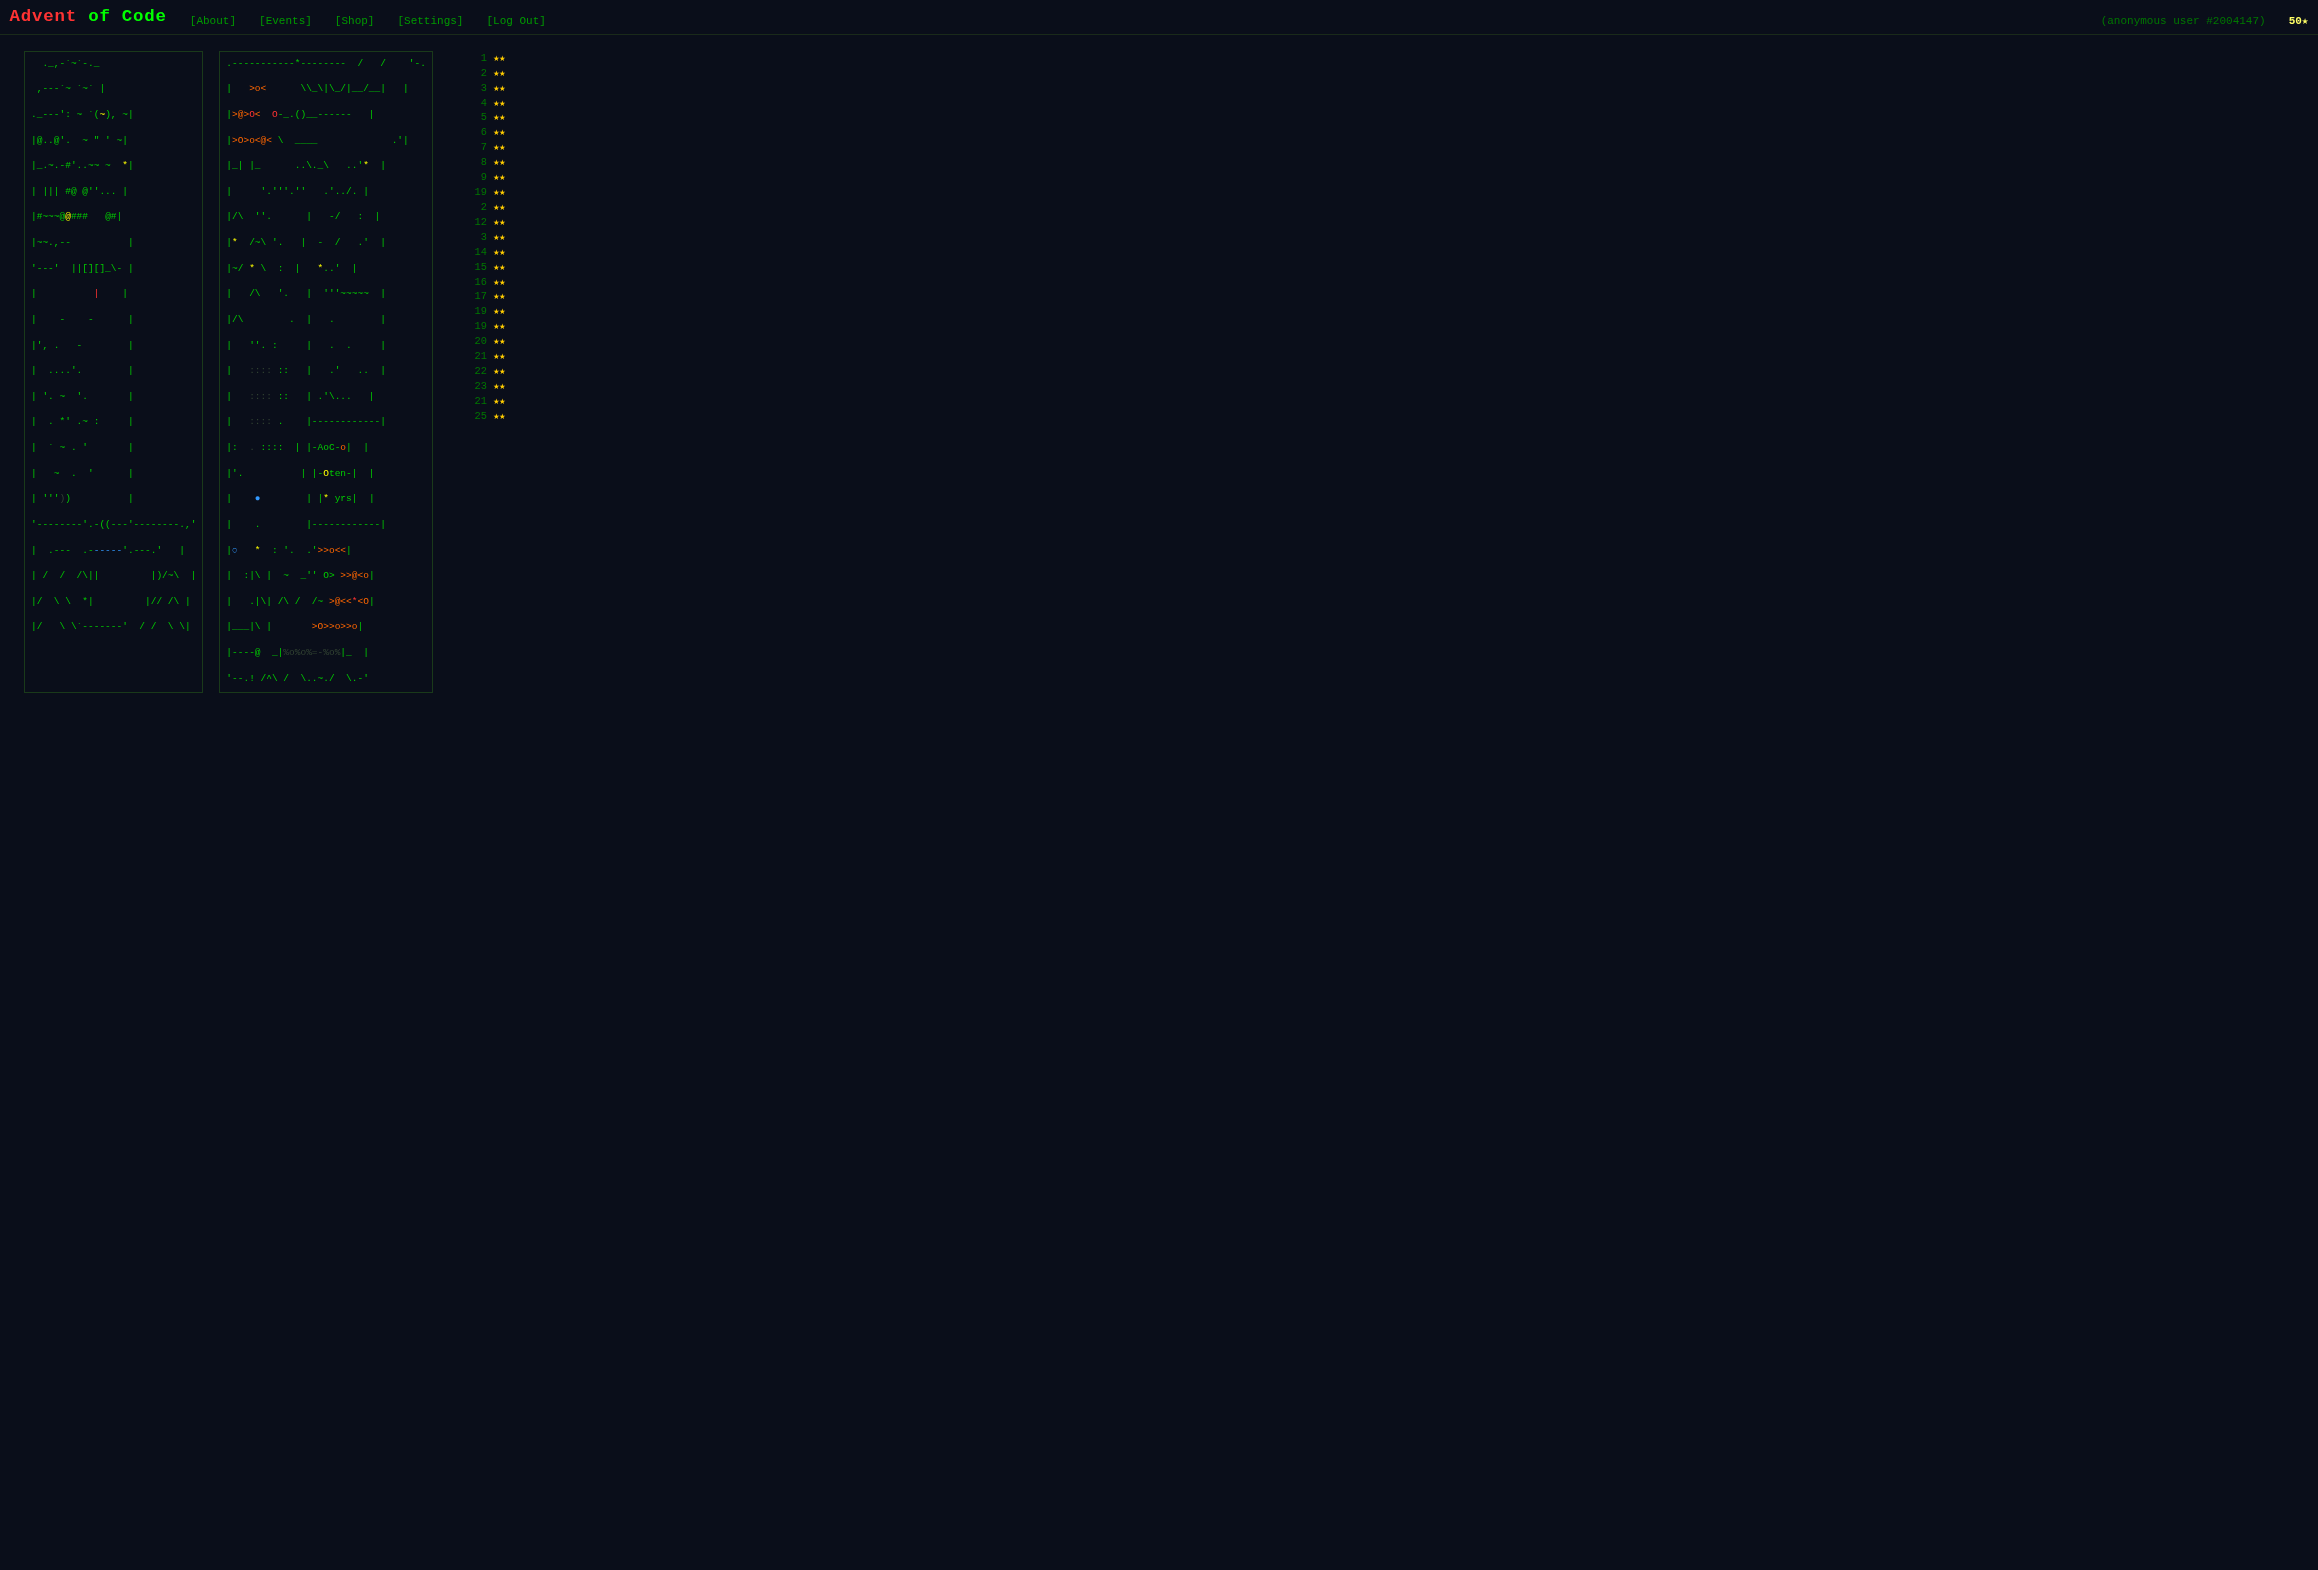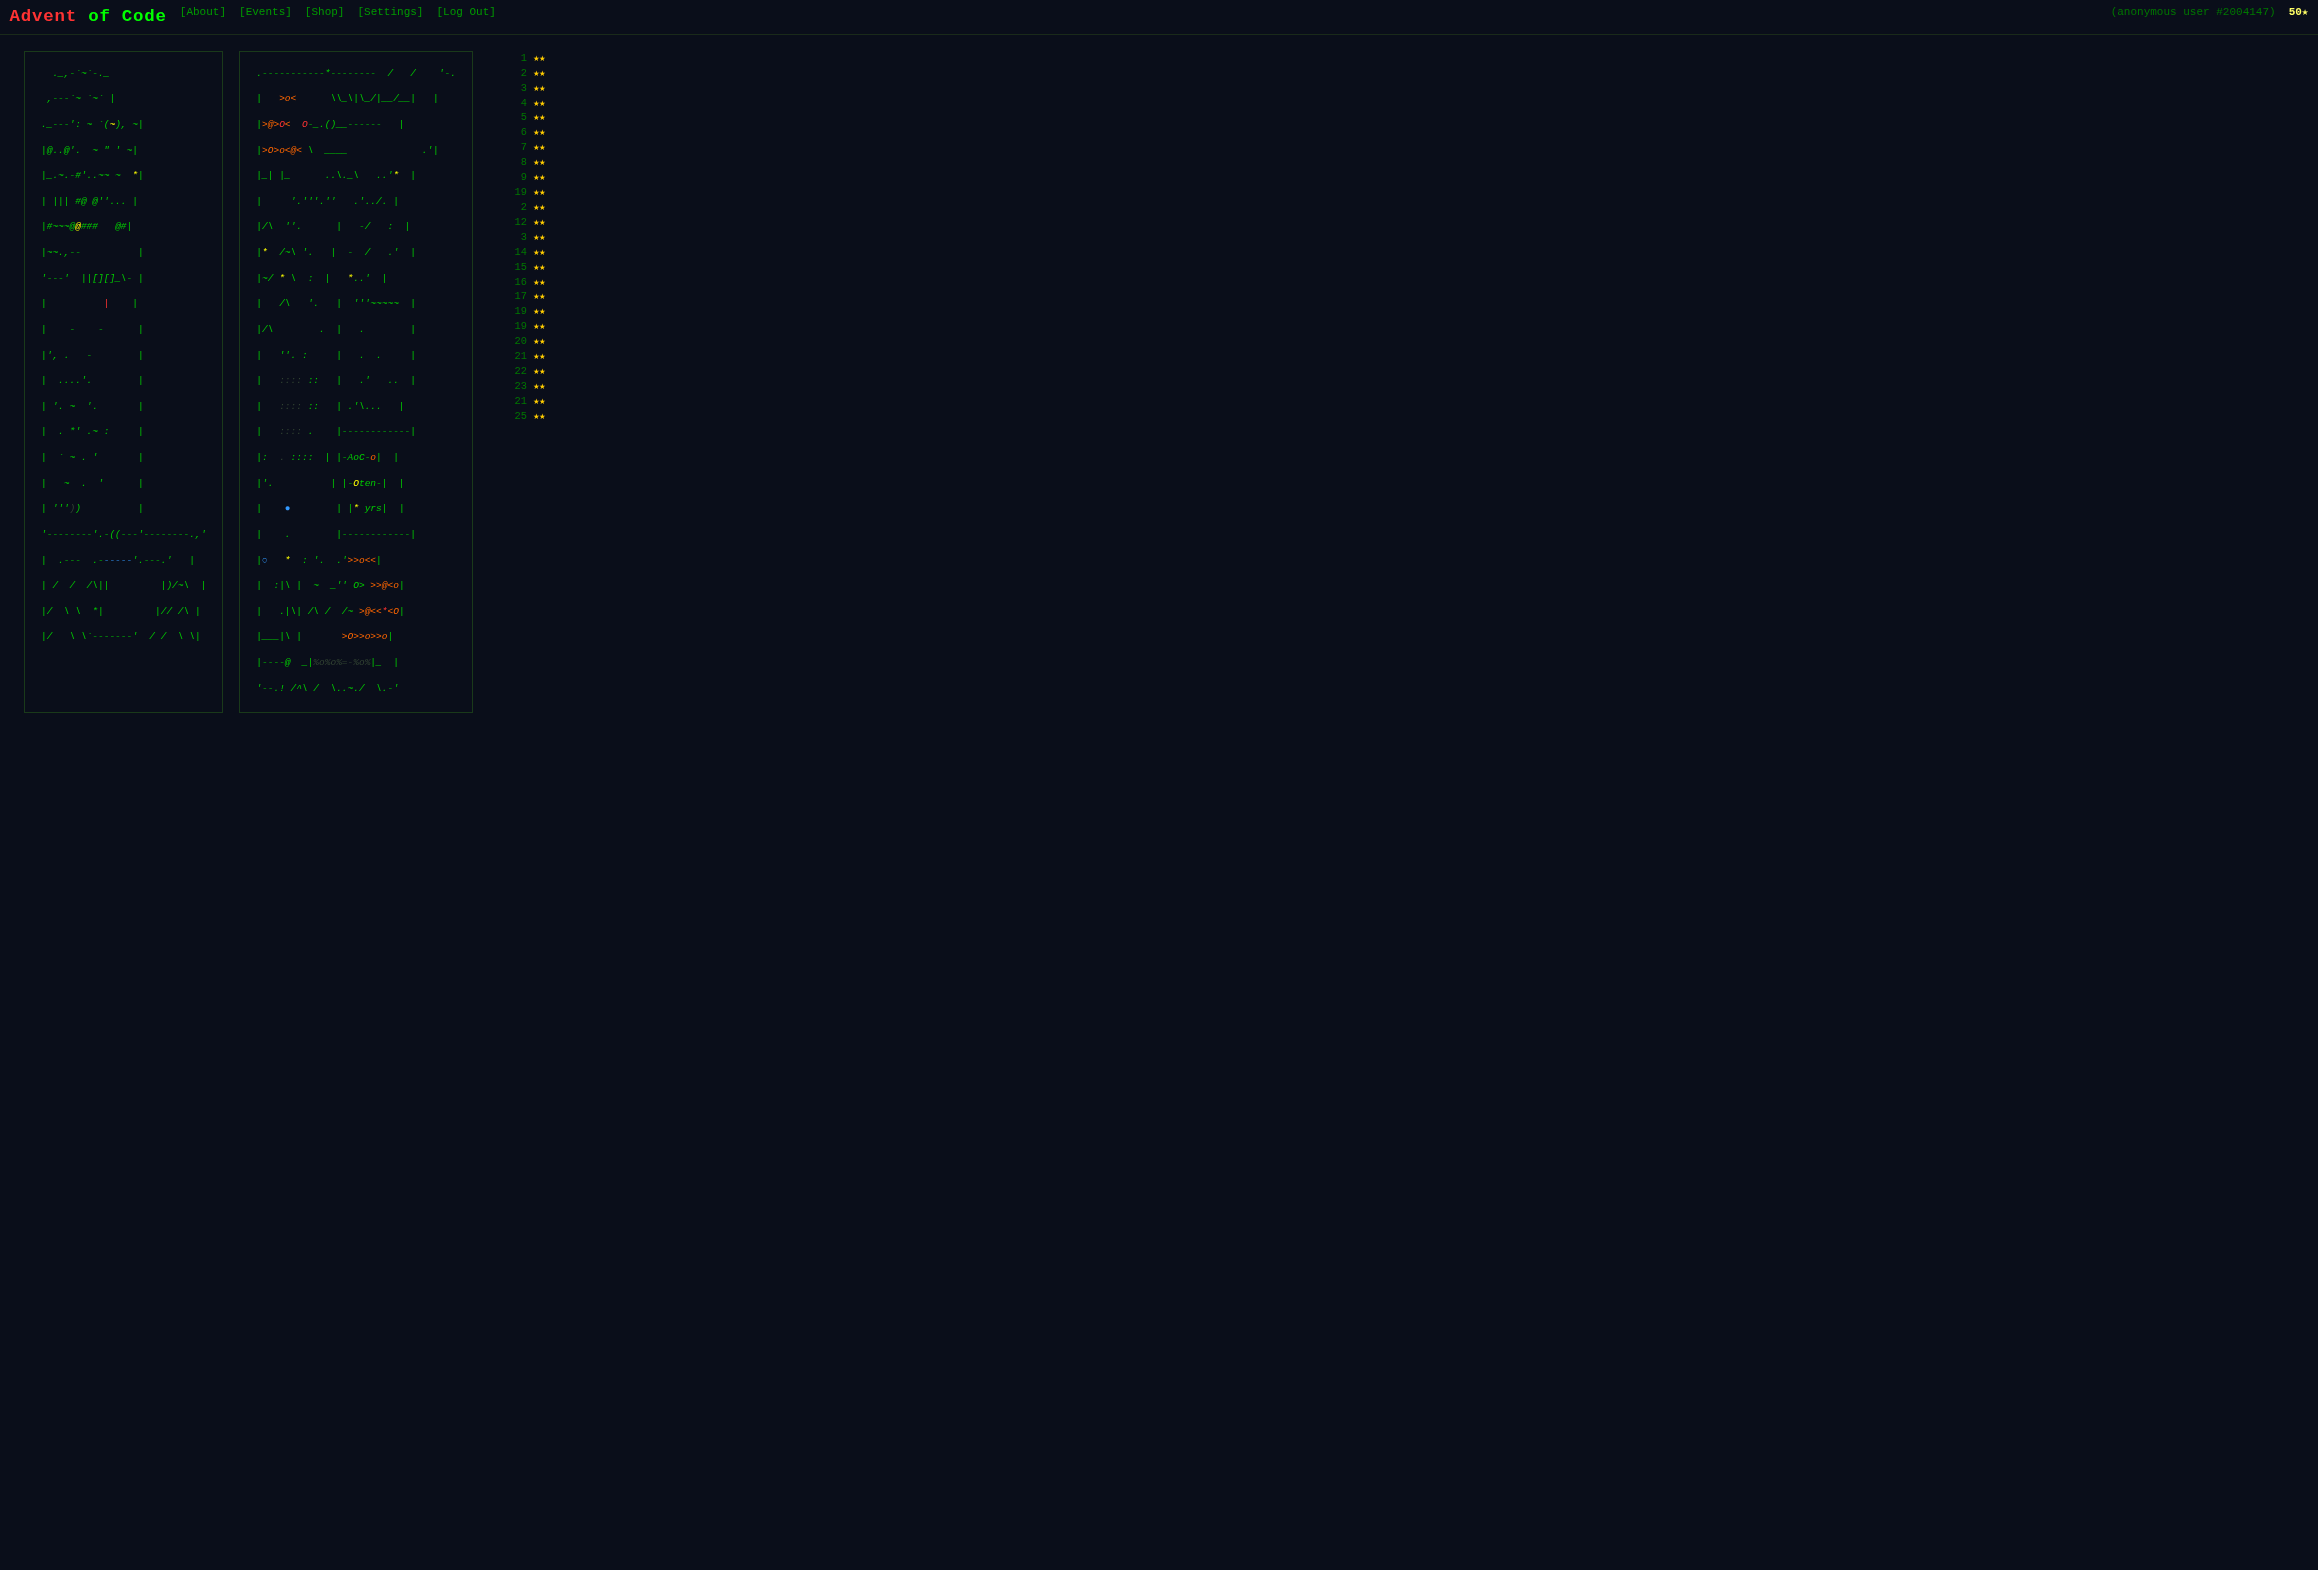--- a/index.html
+++ b/index.html
@@ -12,22 +12,22 @@
       min-height: 100vh;
     }
     header {
       display: flex;
       flex-direction: column;
       padding: 4.7px 9.5px;
       border-bottom: 0.8px solid #1a2a1a;
     }
     .header-row1 {
       display: flex;
-      align-items: flex-start;
-      gap: 13px;
+      align-items: flex-end;
+      gap: 23px;
       flex-wrap: wrap;
     }
     .header-row2 {
       display: flex;
       align-items: center;
       gap: 12.7px;
       flex-wrap: wrap;
       margin-top: 1.6px;
     }
     .site-title {
@@ -60,26 +60,25 @@
       display: flex;
       padding: 16px 24px;
       gap: 16px;
     }
     .ascii-art-container {
       display: flex;
       gap: 16px;
     }
     .ascii-panel {
       border: 0.8px solid #1a3a1a;
-      padding: 16px;
+      padding: 6px;
       font-size: 9.5px;
       line-height: 1.35;
       white-space: pre;
       color: #009900;
-      font-style: italic;
     }
     .day-list {
       margin-left: 16px;
     }
     .day-row {
       display: flex;
       align-items: center;
       gap: 6.3px;
       font-size: 10.3px;
       line-height: 1.45;

